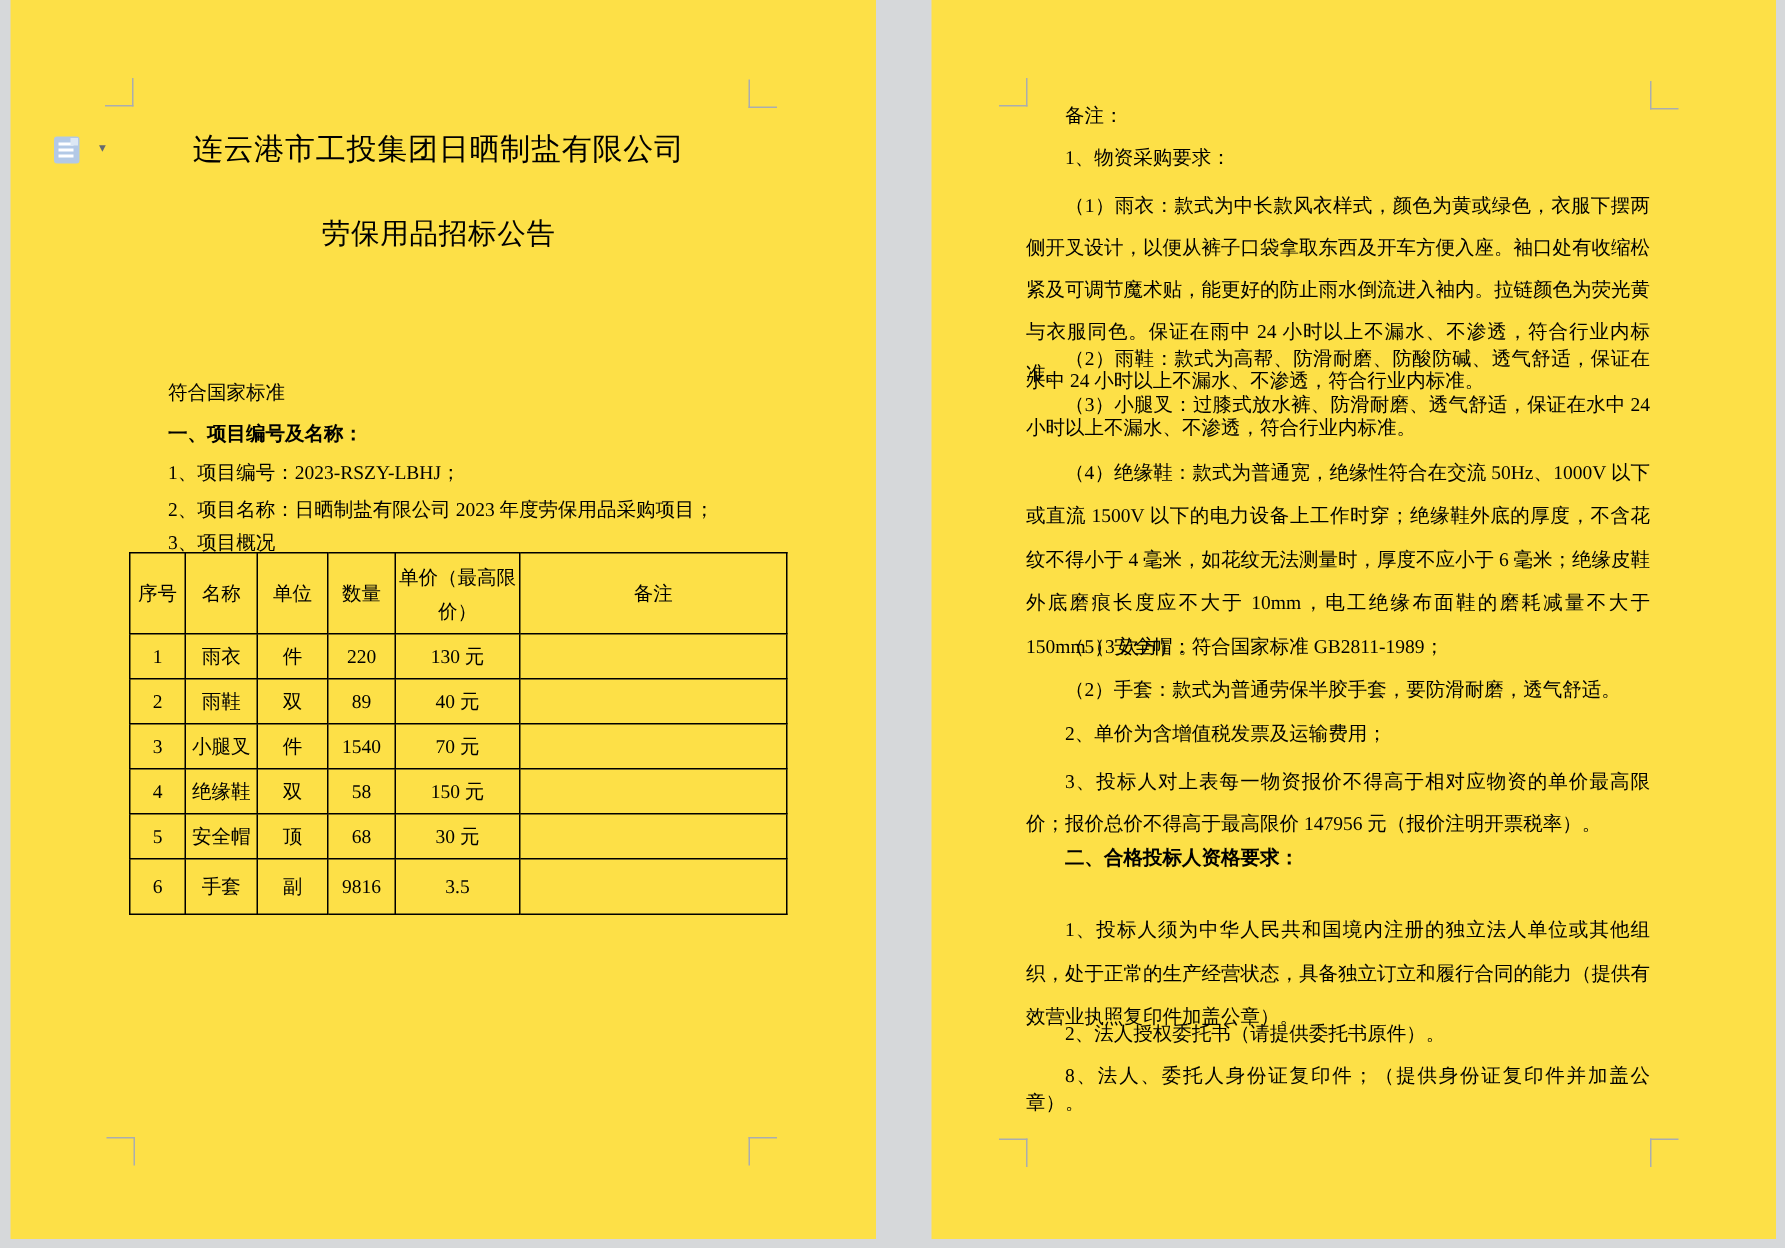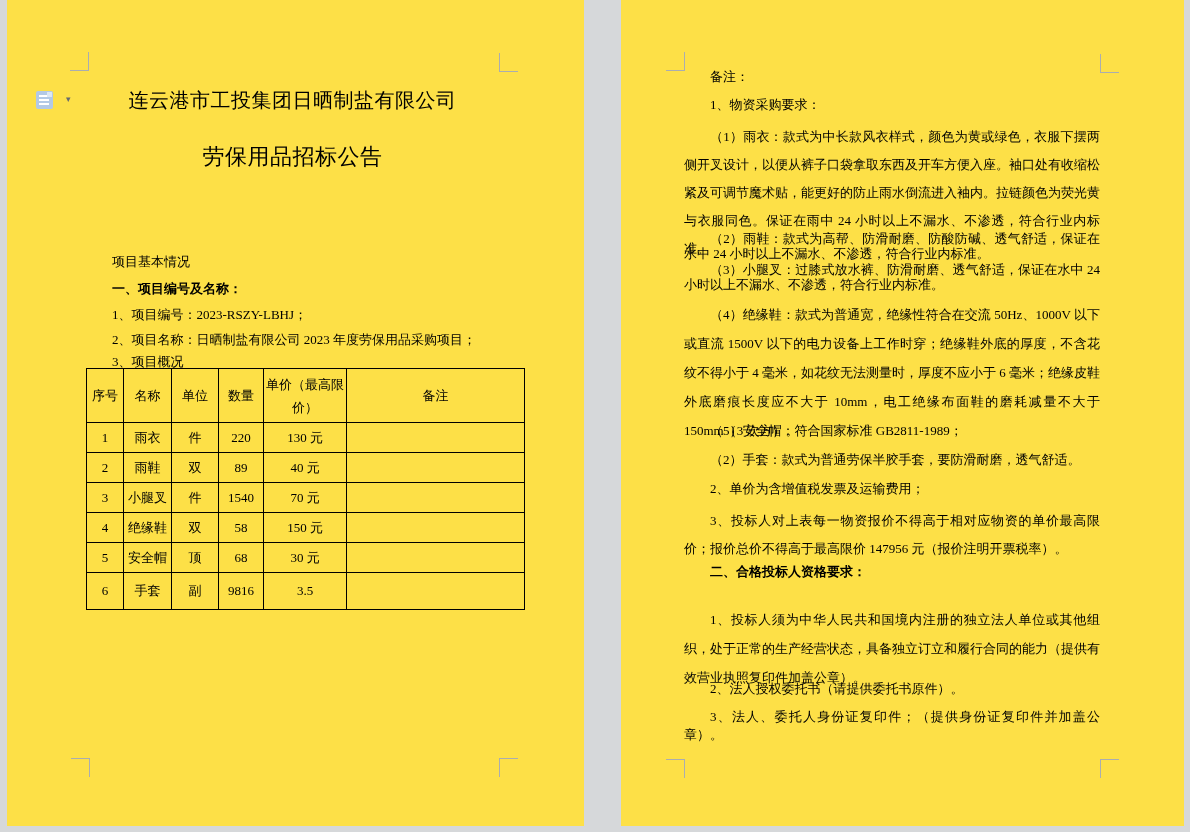--- a/index.html
+++ b/index.html
@@ -34,21 +34,21 @@
   .paste-icon::after{
     content:"";position:absolute;right:1px;top:1px;width:5px;height:5px;background:#dce7f4;
   }
   .paste-arrow{
     position:absolute;left:30px;top:2px;font-size:9px;color:#666a6e;
     font-family:"DejaVu Sans",sans-serif;line-height:12px;
   }
 
   .abs{position:absolute;}
   .doc-title{font-size:20px;line-height:24px;text-align:center;letter-spacing:0.5px;}
-  .doc-subtitle{font-size:22px;line-height:22px;text-align:center;letter-spacing:0.5px;}
+  .doc-subtitle{font-size:19px;line-height:22px;text-align:center;letter-spacing:0.5px;}
   p{margin:0;font-size:13px;}
   .para{text-indent:2em;text-align:justify;}
   .lh27{line-height:27px;}
   .lh28{line-height:28px;}
   .lh29{line-height:29px;}
   .tight{line-height:15px;}
   .bold{font-weight:bold;}
 
   table.goods{
     border-collapse:collapse;table-layout:fixed;
@@ -81,21 +81,21 @@
     <div class="paste-widget">
       <div class="paste-icon"></div>
       <div class="paste-arrow">▾</div>
     </div>
 
     <div class="abs doc-title" style="left:79px;top:88px;width:413px;">连云港市工投集团日晒制盐有限公司</div>
 
     <div class="abs doc-subtitle" style="left:79px;top:146px;width:413px;">劳保用品招标公告</div>
 
 
-    <p class="abs para" style="left:79px;top:253px;width:413px;">项目基本情况</p>
+    <p class="abs para" style="left:79px;top:253px;width:413px;">符合国家标准</p>
 
     <p class="abs para bold" style="left:79px;top:280px;width:413px;">一、项目编号及名称：</p>
 
     <p class="abs para" style="left:79px;top:306px;width:413px;">1、项目编号：2023-RSZY-LBHJ；</p>
 
     <p class="abs para" style="left:79px;top:331px;width:413px;">2、项目名称：日晒制盐有限公司 2023 年度劳保用品采购项目；</p>
 
     <p class="abs para" style="left:79px;top:353px;width:413px;">3、项目概况</p>
 
     <table class="goods">
@@ -194,16 +194,16 @@
     <p class="abs para" style="left:63px;top:480px;width:416px;">2、单价为含增值税发票及运输费用；</p>
 
     <p class="abs para lh28" style="left:63px;top:507px;width:416px;">3、投标人对上表每一物资报价不得高于相对应物资的单价最高限价；报价总价不得高于最高限价 147956 元（报价注明开票税率）。</p>
 
     <p class="abs para bold" style="left:63px;top:563px;width:416px;">二、合格投标人资格要求：</p>
 
     <p class="abs para lh29" style="left:63px;top:591px;width:416px;margin-top:14px;">1、投标人须为中华人民共和国境内注册的独立法人单位或其他组织，处于正常的生产经营状态，具备独立订立和履行合同的能力（提供有效营业执照复印件加盖公章）。</p>
 
     <p class="abs para" style="left:63px;top:680px;width:416px;">2、法人授权委托书（请提供委托书原件）。</p>
 
-    <p class="abs para" style="left:63px;top:708px;width:416px;">3、法人、委托人身份证复印件；（提供身份证复印件并加盖公章）。</p>
+    <p class="abs para" style="left:63px;top:708px;width:416px;">8、法人、委托人身份证复印件；（提供身份证复印件并加盖公章）。</p>
   </div>
 
 </div>
 
 </body></html>

